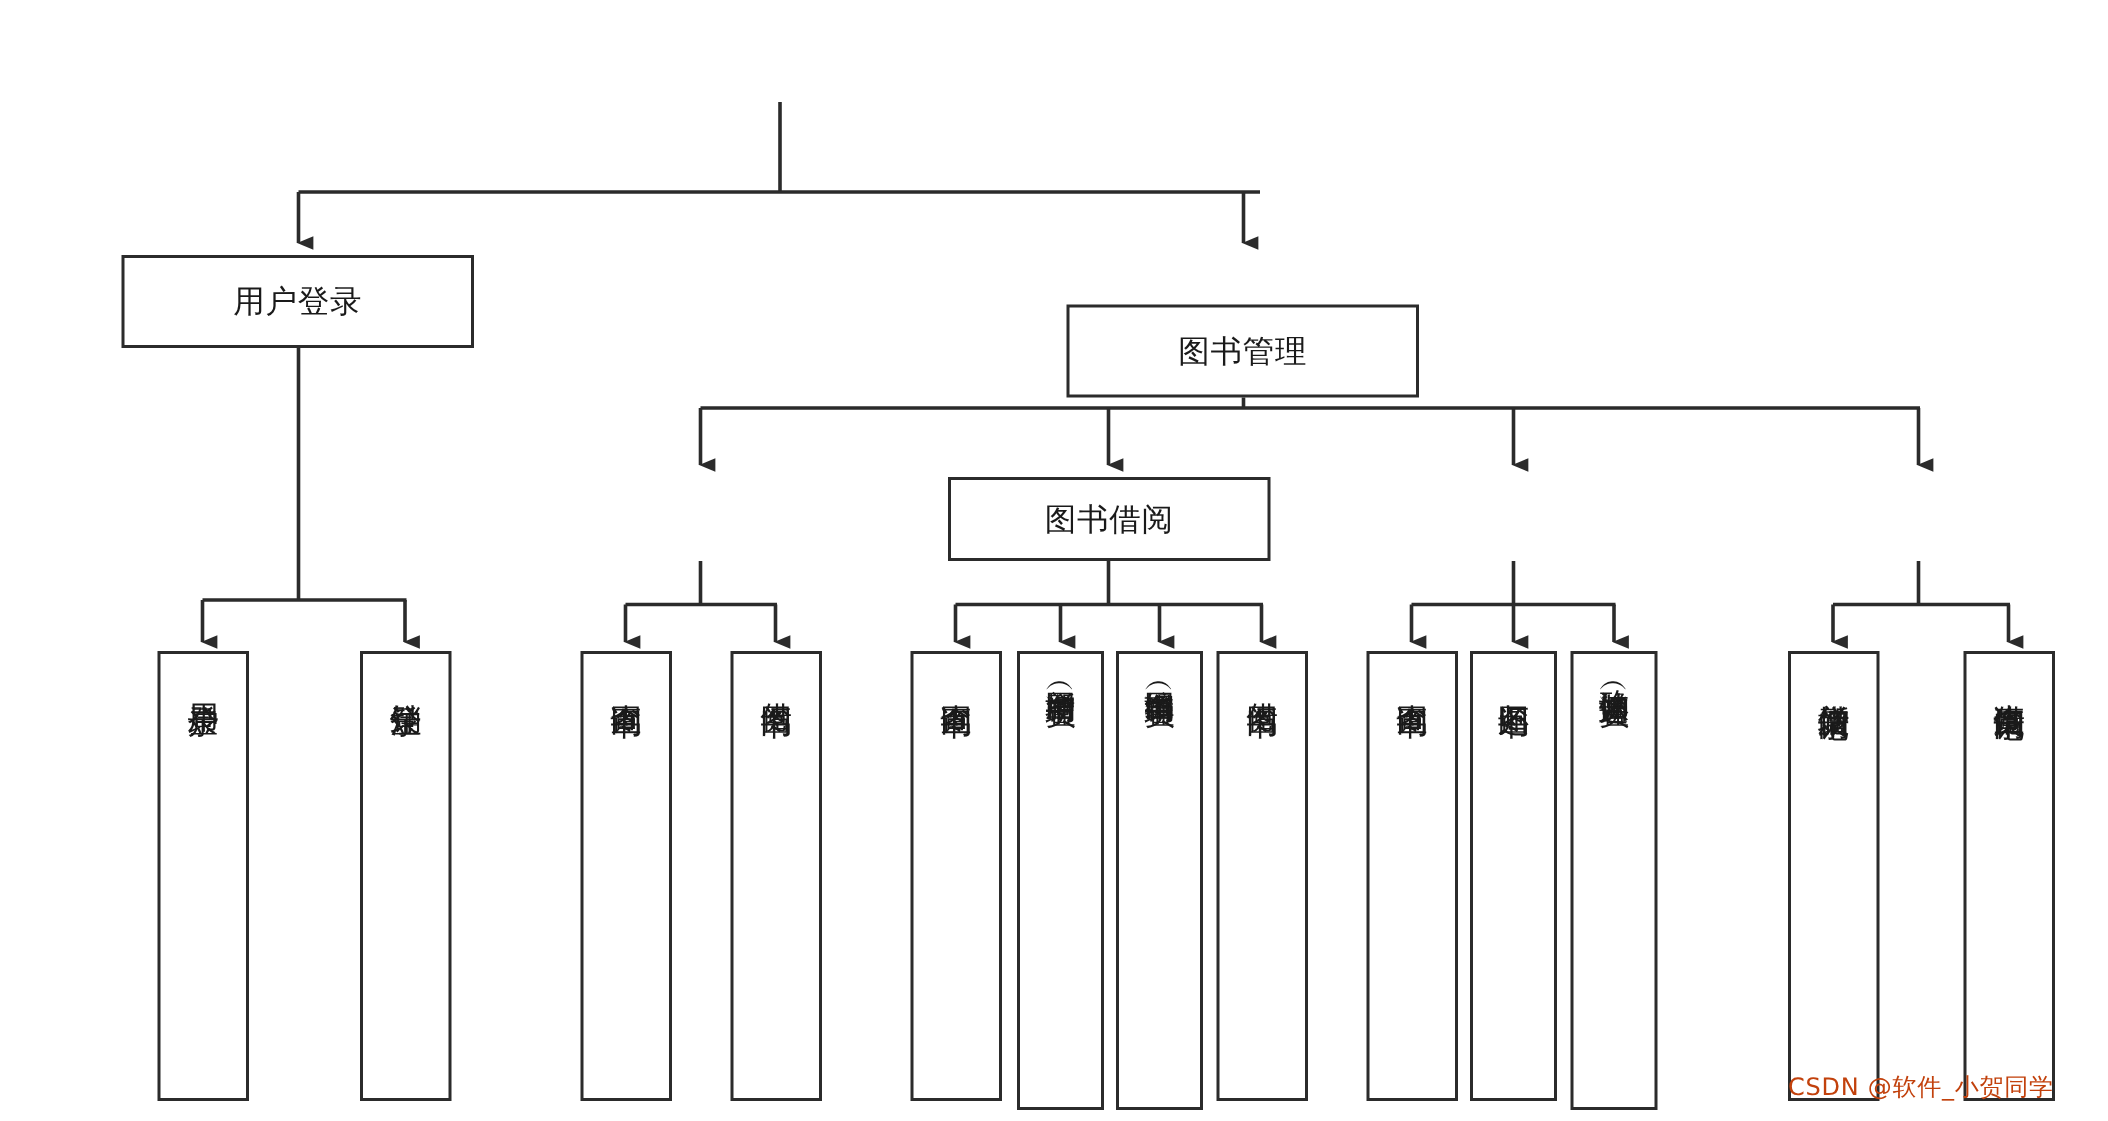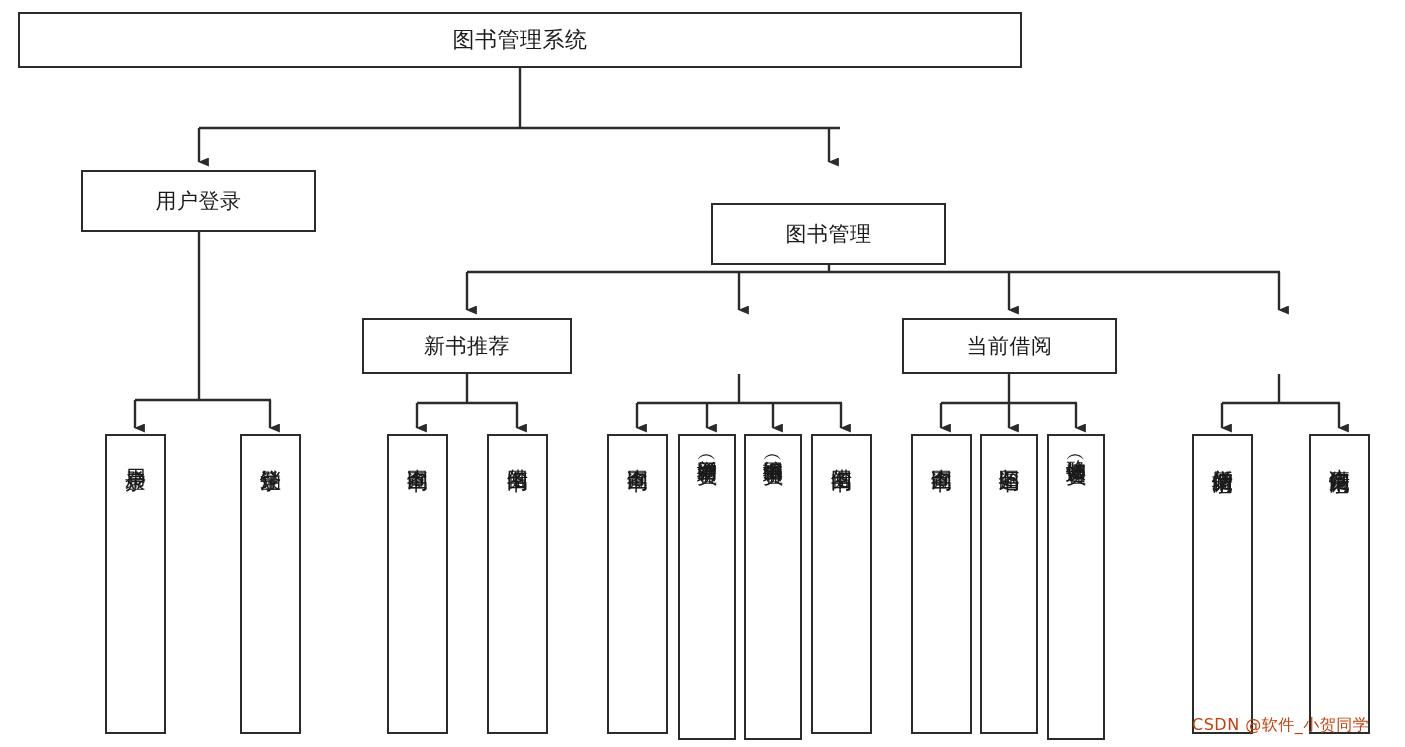--- a/index.html
+++ b/index.html
@@ -126,36 +126,30 @@
       <path d="M1009,403 L1009,428" marker-end="url(#arrow)"></path>
       <path d="M1076,403 L1076,428" marker-end="url(#arrow)"></path>
 
       <path d="M1279,374 L1279,403"></path>
       <path d="M1222,403 L1340,403"></path>
       <path d="M1222,403 L1222,428" marker-end="url(#arrow)"></path>
       <path d="M1339,403 L1339,428" marker-end="url(#arrow)"></path>
     </g>
   </svg>
 
-  <div class="node horiz root" style="left:18px; top:12px; width:1004px; height:56px;">
-    <span class="label">图书管理系统</span>
-  </div>
 
   <div class="node horiz" style="left:81px; top:170px; width:235px; height:62px;">
     <span class="label">用户登录</span>
   </div>
   <div class="node horiz" style="left:711px; top:170px; width:235px; height:62px;margin-top:33px;">
     <span class="label">图书管理</span>
   </div>
 
-  <div class="node horiz" style="left:362px; top:318px; width:210px; height:56px;">
-    <span class="label">新书推荐</span>
-  </div>
-  <div class="node horiz" style="left:902px; top:318px; width:215px; height:56px;">
-    <span class="label">当前借阅</span>
+  <div class="node horiz" style="left:632px; top:318px; width:215px; height:56px;">
+    <span class="label">图书借阅</span>
   </div>
 
   <div class="node vert" style="left:105px; top:434px; width:61px; height:300px;">
     <span class="label">用户登录</span>
   </div>
   <div class="node vert" style="left:240px; top:434px; width:61px; height:300px;">
     <span class="label">注销登录</span>
   </div>
 
   <div class="node vert" style="left:387px; top:434px; width:61px; height:300px;">

